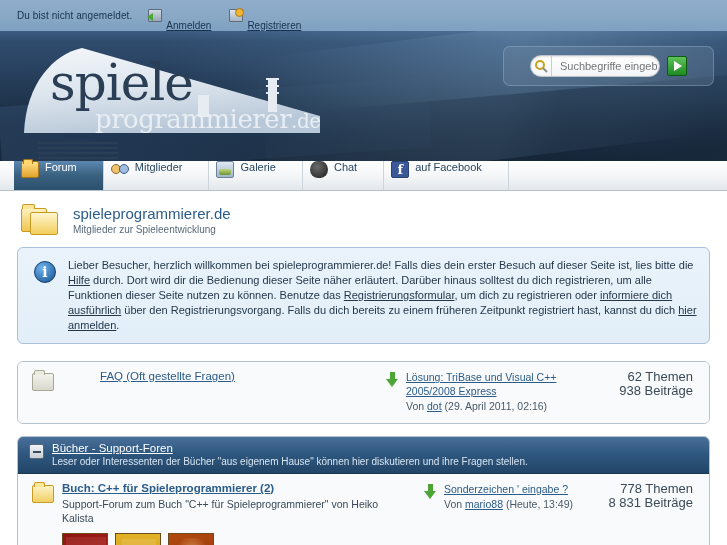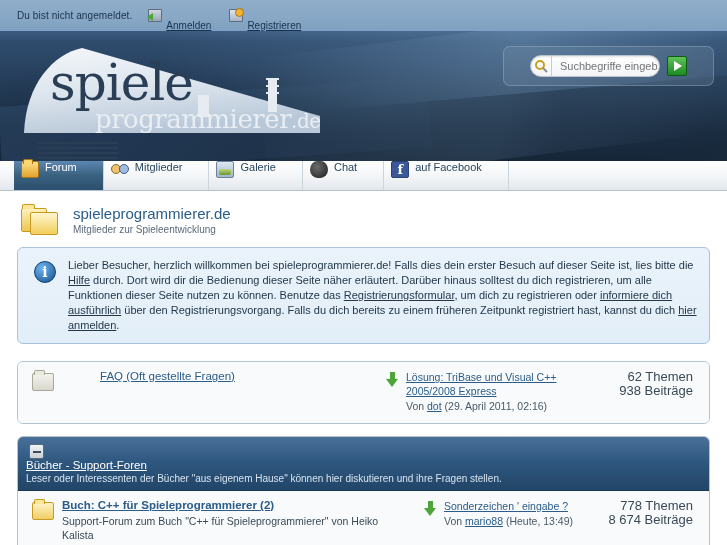--- a/index.html
+++ b/index.html
@@ -204,21 +204,20 @@
     border: 1px solid #b3c2d1; border-radius: 6px;
     background: #ffffff;
     margin-bottom: 12px; overflow: hidden;
   }
   .cat-header {
     background: linear-gradient(180deg,#4a7099 0%,#2f5880 45%,#224567 100%);
     border-bottom: 1px solid #1b3950;
     padding: 5px 8px 6px 8px;
     display: flex; align-items: flex-start;
     color: #ffffff;
-    flex-direction: column;
   }
   .collapse-btn {
     width: 15px; height: 15px; flex: none; margin: 2px 8px 0 3px;
     background: linear-gradient(180deg,#f2f4f6,#c8cfd6);
     border: 1px solid #5b6b7c; border-radius: 2px;
     display:flex; align-items:center; justify-content:center;
   }
   .collapse-btn .minus { width: 8px; height: 2px; background: #3c4b5a; }
   .cat-header-text .cat-title {
     font-size: 11.5px; color: #ffffff; text-decoration: underline; display:inline-block;
@@ -438,18 +437,18 @@
             <span class="shaft"></span>
             <span class="head"></span>
           </span>
         <div class="fr-last-text">
           <a href="#">Sonderzeichen ' eingabe ?</a>
           <div class="byline"><span>Von </span><a href="#">mario88</a><span> (Heute, 13:49)</span></div>
         </div>
       </div>
       <div class="fr-stats">
         <div>778 Themen</div>
-        <div>8 674 Beiträge</div>
+        <div>8 831 Beiträge</div>
       </div>
     </div>
   </div>
 
 </div>
 
 </body></html>

